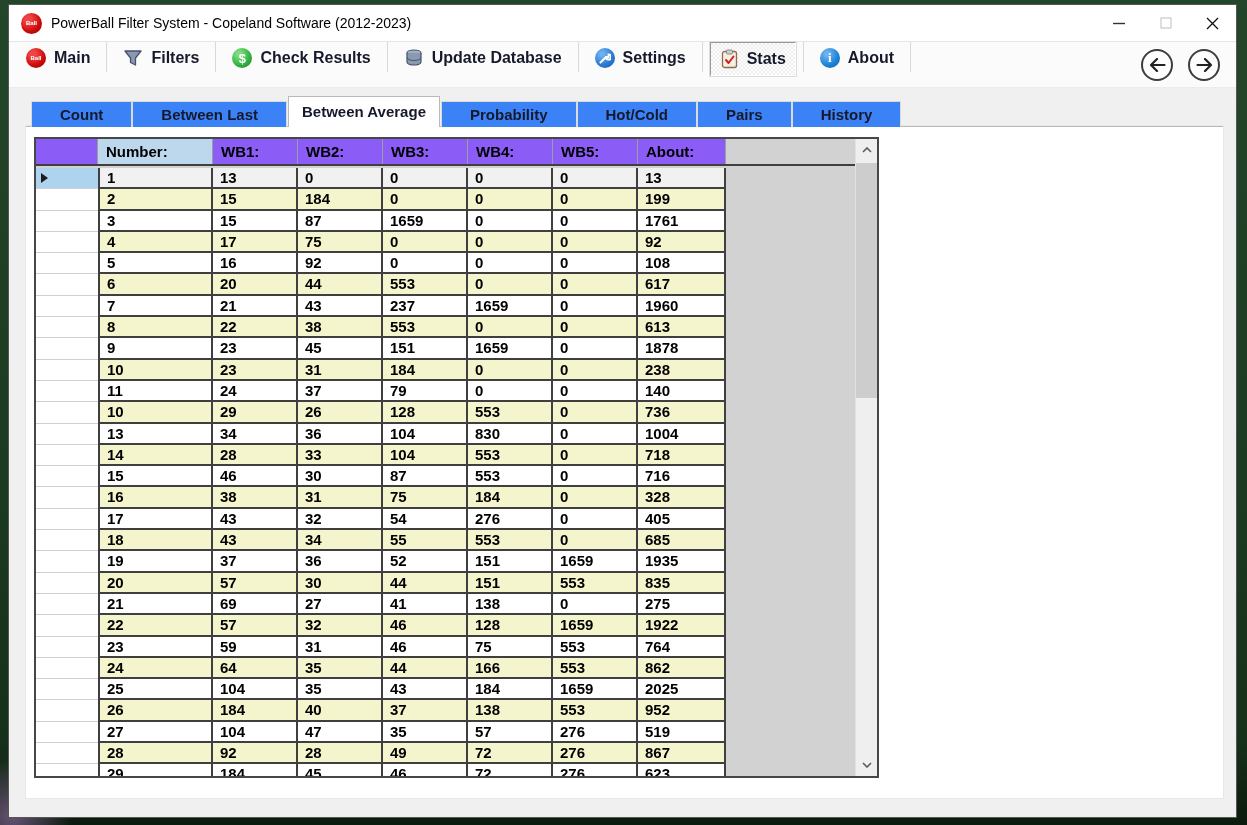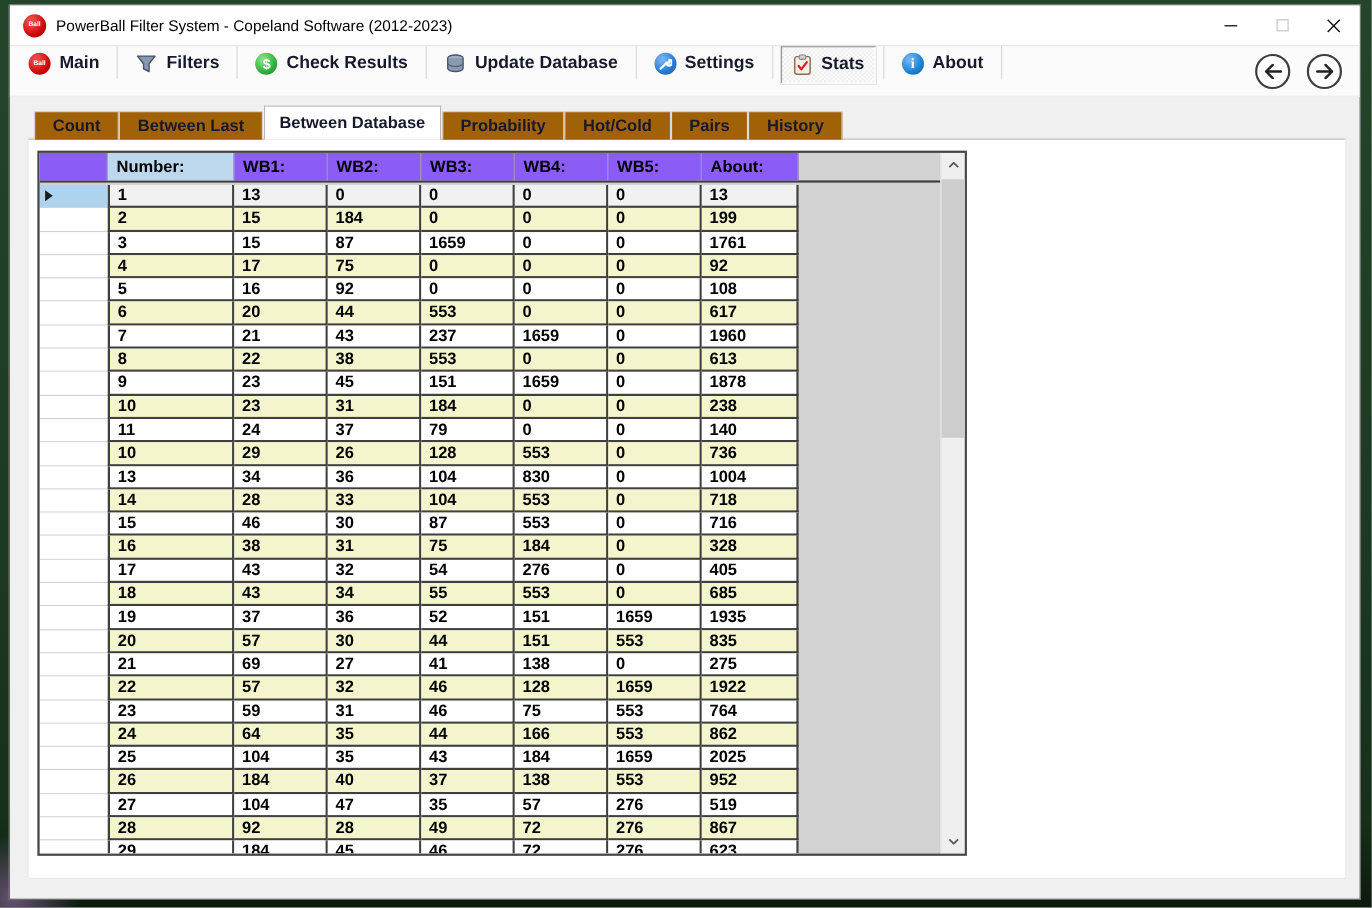--- a/index.html
+++ b/index.html
@@ -44,22 +44,22 @@
   .icn-dollar{ background:radial-gradient(circle at 35% 30%, #7fdd7f 10%, #35b544 55%, #1c7a28 100%); font-size:13px; }
   .icn-wrench{ background:radial-gradient(circle at 35% 30%, #6fb1ef 10%, #2e7cd6 55%, #155a9e 100%); }
   .icn-info{ background:radial-gradient(circle at 35% 30%, #6fb1ef 10%, #1f86d9 55%, #155a9e 100%); font-size:13px; font-family:"Liberation Serif", serif; }
   .navarrows{ position:absolute; right:16px; top:7px; display:flex; gap:15px; }
   .navcirc{ width:32px; height:32px; border-radius:50%; border:2.5px solid #3d3d3d;
     background:#fdfdfd; display:flex; align-items:center; justify-content:center; }
 
   
   .tabstrip{ position:absolute; left:22px; top:91px; height:31px; display:flex;
     align-items:flex-end; z-index:3; }
-  .tab{ height:26px; padding:0 16px; font-size:15px; font-weight:bold; color:#15192b;
-    line-height:25px; background:#a16207; border:1px solid #dadada; border-bottom:none; }
+  .tab{ height:26px; padding:0 28px; font-size:15px; font-weight:bold; color:#15192b;
+    line-height:25px; background:#3b82f6; border:1px solid #dadada; border-bottom:none; }
   .tab.active{ height:31px; line-height:30px; background:#ffffff; padding:0 13px;
     border:1px solid #b9b9b9; border-bottom:none; margin:0 1px; }
 
   
   .tabpage{ position:absolute; left:17px; top:121px; width:1197px; height:672px;
     background:#ffffff; border-top:1px solid #b9b9b9; box-shadow:0 0 0 1px #e8e8e8; z-index:2; }
 
   
   .grid-box{ position:absolute; left:8px; top:10px; width:845px; height:641px;
     border:2px solid #474747; background:#d2d2d2; overflow:hidden; }
@@ -197,21 +197,21 @@
         <svg width="17" height="14" viewBox="0 0 17 14">
           <path d="M9 1 L15 7 L9 13 M15 7 L1.5 7" fill="none" stroke="#222" stroke-width="2.2" stroke-linecap="round" stroke-linejoin="round"></path>
         </svg>
       </div>
     </div>
   </div>
 
   <div class="tabstrip">
     <div class="tab">Count</div>
     <div class="tab">Between Last</div>
-    <div class="tab active">Between Database</div>
+    <div class="tab active">Between Average</div>
     <div class="tab">Probability</div>
     <div class="tab">Hot/Cold</div>
     <div class="tab">Pairs</div>
     <div class="tab">History</div>
   </div>
 
   <div class="tabpage">
 
     <div class="grid-box">
       <div class="ghead">

